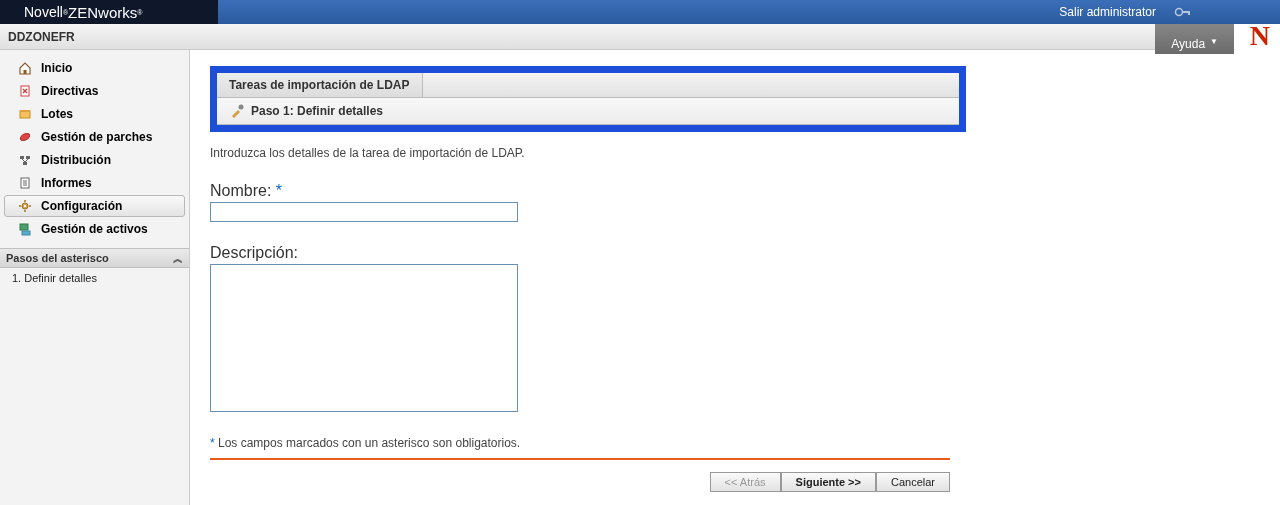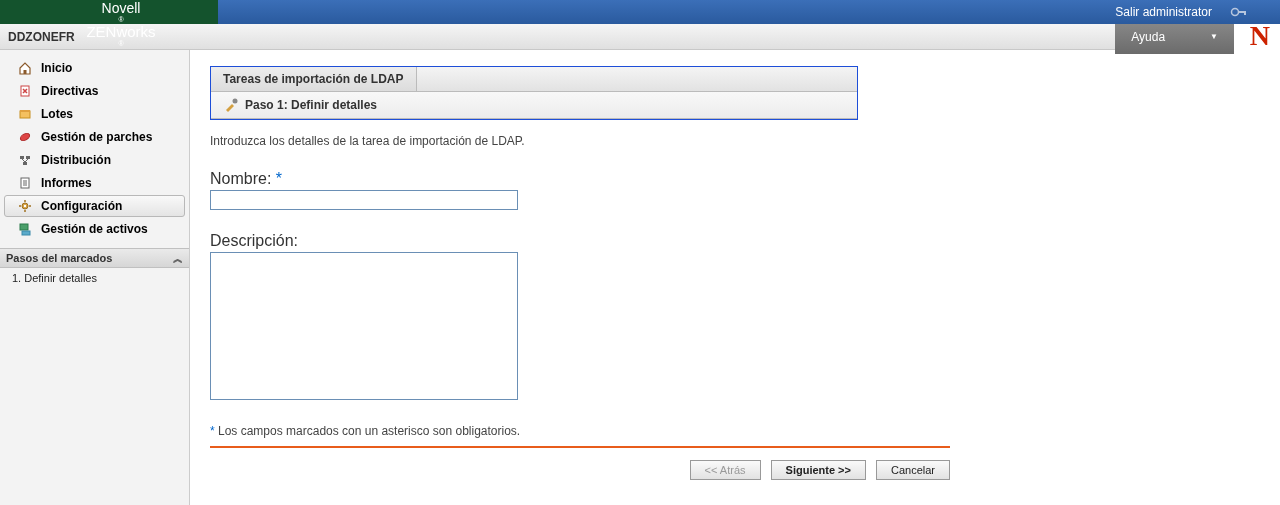--- a/index.html
+++ b/index.html
@@ -10,38 +10,37 @@
       width: 1280px;
       height: 505px;
       overflow: hidden;
     }
     .top-bar {
       display: flex;
       height: 24px;
       position: relative;
     }
     .brand-bar {
-      background: #14532d;
+      background: #0f172a;
       color: #fff;
       width: 218px;
       display: flex;
       align-items: center;
       padding-left: 24px;
       font-size: 14px;
-      flex-direction: column;
     }
     .brand-sub { font-size: 7px; vertical-align: sub; }
     .brand-zen { font-size: 15px; }
     .blue-bar {
       flex: 1;
       background: linear-gradient(#3b6fb8, #2a5a9e);
       display: flex;
       align-items: center;
       justify-content: flex-end;
-      padding-right: 32px;
+      padding-right: 88px;
       color: #fff;
       font-size: 12px;
     }
     .logout-link { cursor: pointer; margin-right: 18px; }
     .key-icon { opacity: 0.85; display: inline-flex; }
     .n-logo {
       position: absolute;
       right: 10px;
       top: 20px;
       color: #c20;
@@ -62,25 +61,24 @@
       font-weight: bold;
       color: #333;
       font-size: 12px;
     }
     .help-btn {
       margin-left: auto;
       background: linear-gradient(#8a8a8a, #6b6b6b);
       color: #fff;
       height: 26px;
       display: flex;
-      align-items: center;
+      align-items: flex-start;
       padding: 17px 16px;
       cursor: pointer;
       font-size: 12px;
-      gap: 40px;
     }
     .content-area {
       display: flex;
       width: 1234px;
     }
     .sidebar {
       width: 190px;
       background: #f3f3f3;
       border-right: 1px solid #ccc;
       min-height: 455px;
@@ -138,22 +136,22 @@
     .wizard-step {
       padding: 4px 0 4px 12px;
       font-size: 11px;
       color: #222;
     }
     .main {
       flex: 1;
       padding: 16px 20px;
     }
     .panel {
-      width: 648px;
-      border: 1px solid #1d4ed8;
+      width: 756px;
+      border: 7px solid #1d4ed8;
     }
     .panel-header {
       background: linear-gradient(#f4f4f4, #e2e2e2);
       border-bottom: 1px solid #bbb;
       display: flex;
     }
     .panel-tab {
       padding: 5px 12px;
       border-right: 1px solid #bbb;
       font-weight: bold;
@@ -211,21 +209,20 @@
       border: none;
       border-top: 2px solid #e85c1b;
       margin-top: 8px;
       width: 740px;
     }
     .button-row {
       margin-top: 12px;
       width: 740px;
       display: flex;
       justify-content: flex-end;
-      gap: 10px;
     }
     .btn {
       background: linear-gradient(#fafafa, #e2e2e2);
       border: 1px solid #999;
       padding: 3px 14px;
       font-size: 11px;
       font-family: inherit;
       cursor: pointer;
       color: #222;
     }
@@ -345,21 +342,21 @@
         <span class="nav-icon">
             <svg width="14" height="14" viewBox="0 0 14 14">
               <rect x="2" y="2" width="8" height="6" fill="#4a9f6a" stroke="#2a7a4a"></rect>
               <rect x="4" y="9" width="8" height="4" fill="#5aaaca" stroke="#3a8aaa"></rect>
             </svg>
           </span>
         <span class="nav-label">Gestión de activos</span>
       </div>
     </div>
     <div class="wizard-header">
-      <span>Pasos del marcados</span>
+      <span>Pasos del asterisco</span>
       <span class="collapse-icon">︽</span>
     </div>
     <div class="wizard-step">1. Definir detalles</div>
   </div>
 
   <div class="main">
     <div class="panel">
       <div class="panel-header">
         <div class="panel-tab">Tareas de importación de LDAP</div>
       </div>

